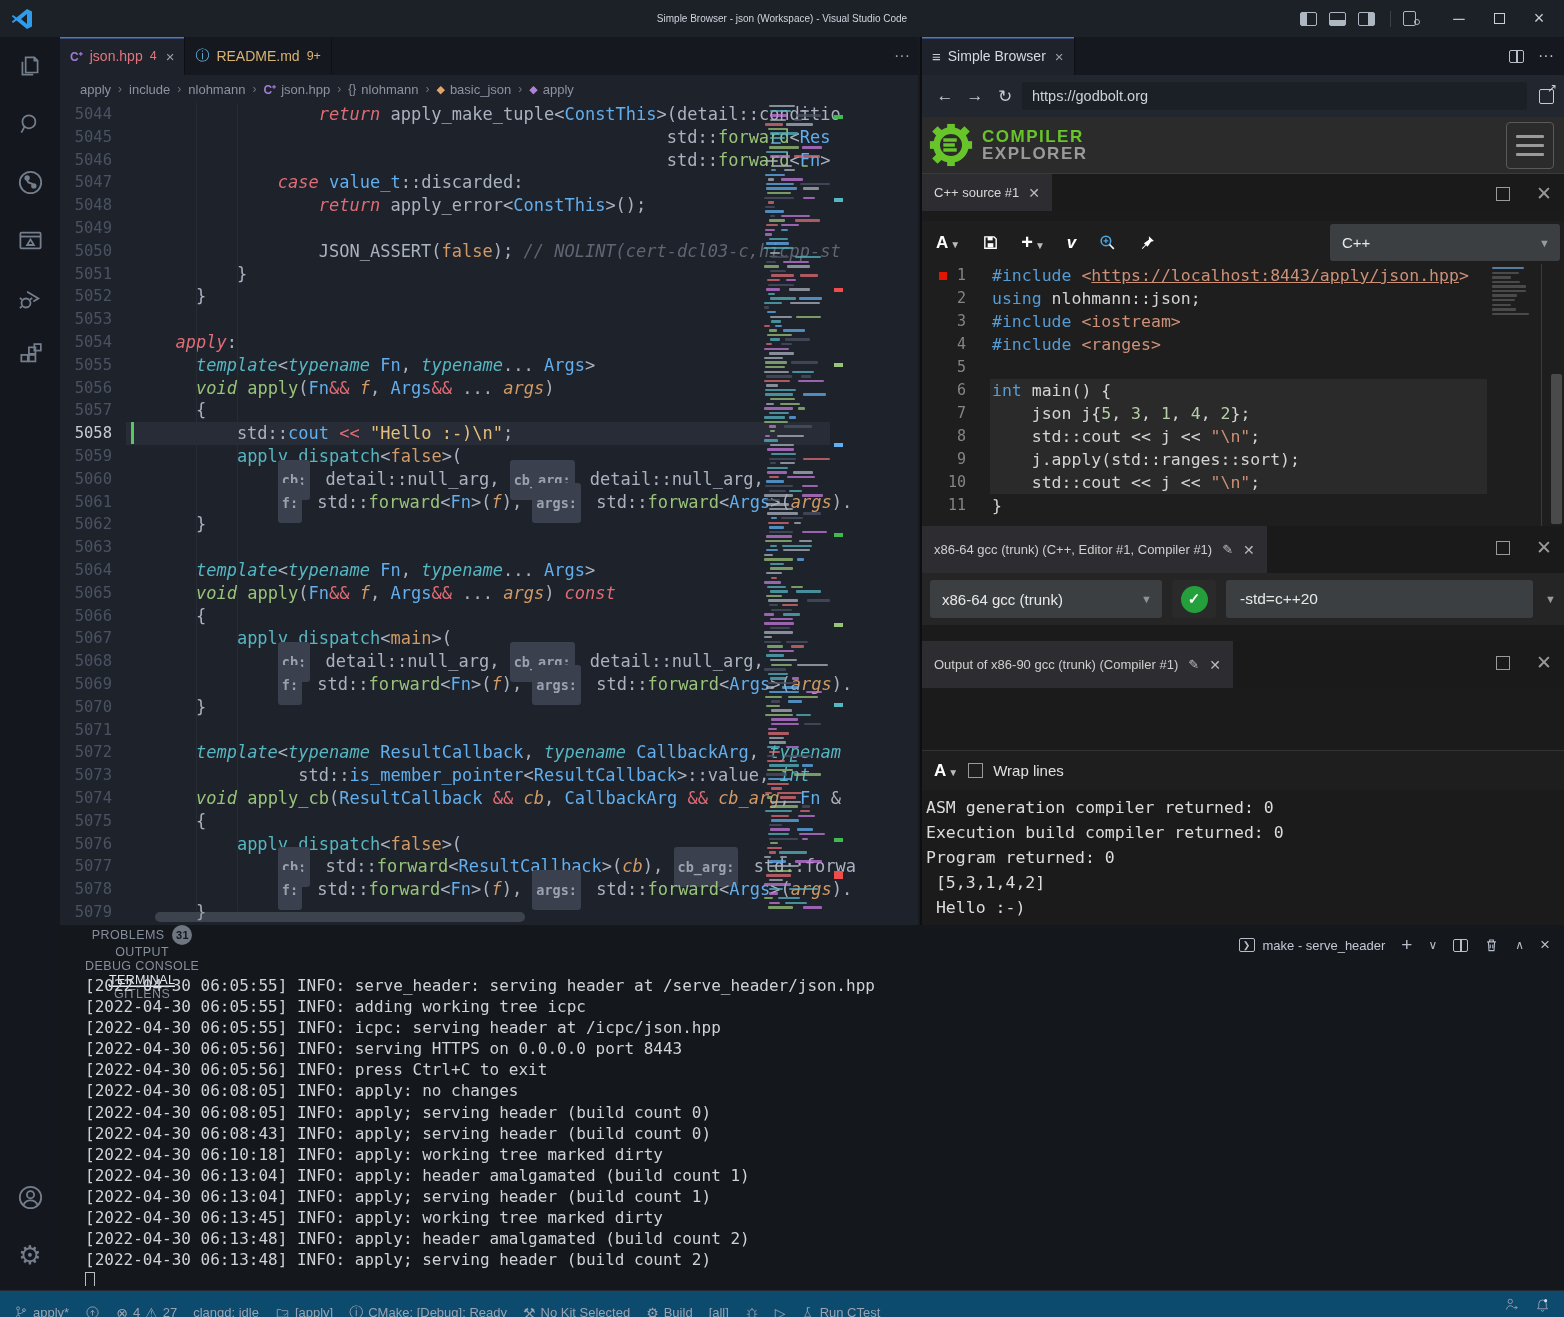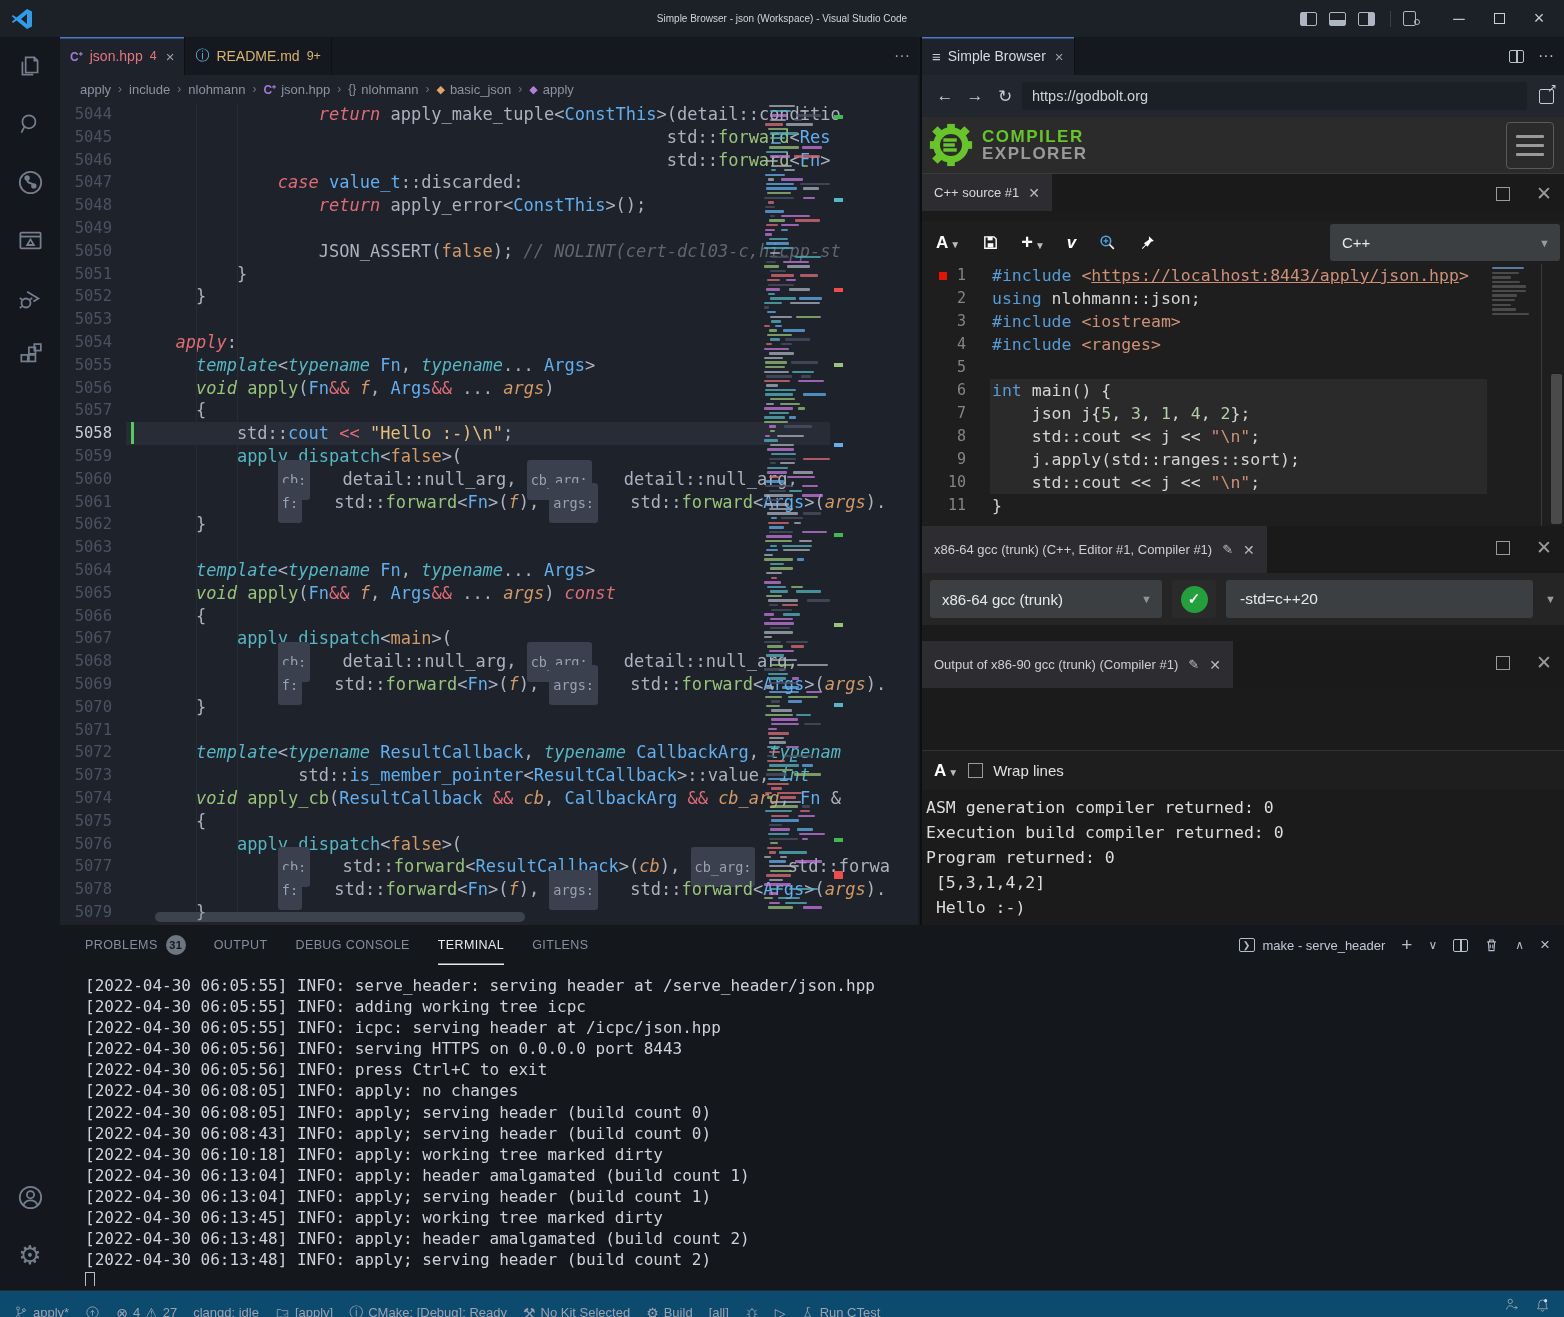--- a/index.html
+++ b/index.html
@@ -55,21 +55,21 @@
   .cl{display:flex;height:22.8px;line-height:22.8px;white-space:pre;font-family:"DejaVu Sans Mono",monospace;font-size:17px;}
   .cl .ln{flex:0 0 52px;text-align:right;color:#4a5262;font-size:15.5px;}
   .cl .lt{padding-left:43px;}
   .cl.cur{background:linear-gradient(to right,transparent 66px,#272c36 66px 770px,transparent 770px);}
   .cl.cur .ln{color:#c6ccd6;}
   #cursor1{position:absolute;left:71px;top:319px;width:2.5px;height:22px;background:#57c961;}
   .tk-w{color:#abb2bf}.tk-k{color:#e06c75;font-style:italic}.tk-t{color:#56b6c2;font-style:italic}
   .tk-ty{color:#61afef}.tk-fn{color:#98c379}.tk-cy{color:#56b6c2}
   .tk-or{color:#d19a66;font-style:italic}.tk-b{color:#d19a66}.tk-o{color:#e06c75}
   .tk-s{color:#e5c07b}.tk-cm{color:#5f6672;font-style:italic}.tk-vd{color:#98c379;font-style:italic}
-  .tk-h{background:#3a404d;color:#9aa1b0;border-radius:3px;padding:12px 4px;margin-right:22px;font-size:13.5px;font-style:normal;}
+  .tk-h{background:#3a404d;color:#9aa1b0;border-radius:3px;padding:12px 4px;margin-right:5px;font-size:13.5px;font-style:normal;font-weight:bold;}
   #minimap1{position:absolute;right:88px;top:2px;width:66px;bottom:12px;overflow:hidden;}
   .mm-row{height:2.4px;margin-bottom:2.2px;display:flex;gap:3px;}
   .mm-bar{height:2.4px;border-radius:1px;opacity:.75;}
   #ruler1{position:absolute;right:72px;top:0;width:14px;bottom:0;}
   .ruler-mark{position:absolute;left:2px;width:9px;height:4px;}
   #hscroll1{position:absolute;left:95px;bottom:3px;width:370px;height:10px;background:rgba(120,128,140,.35);border-radius:5px;}
   .indent-guide{position:absolute;top:0;bottom:14px;width:1px;background:#262b34;}
 
   
   #group2{position:absolute;left:920px;top:37px;width:644px;height:888px;background:#1e1e1e;border-left:2px solid #0c0e12;}
@@ -146,21 +146,21 @@
 
   #output-toolbar{position:absolute;left:0;top:633px;right:0;height:40px;background:#1e1e1e;border-top:1px solid #333;
     display:flex;align-items:center;color:#fff;gap:10px;padding-left:12px;}
   .wrap-box{width:15px;height:15px;border:1.6px solid #9a9a9a;background:transparent;}
   #wrap-label{color:#e0e0e0;font-size:15px;}
   #output-lines{position:absolute;left:0;top:678px;right:0;bottom:0;padding-left:4px;}
   .outl{font-family:"DejaVu Sans Mono",monospace;font-size:16.5px;color:#dcdcdc;line-height:25px;white-space:pre;}
 
   
   #panel{position:absolute;left:60px;top:925px;width:1504px;height:365px;background:#14171c;}
-  #panel-tabs{position:absolute;left:25px;top:0;height:40px;display:flex;align-items:center;gap:28px;}
+  #panel-tabs{position:absolute;left:25px;top:0;height:40px;display:flex;align-items:center;flex-direction:column;}
   .ptab{font-size:12.5px;letter-spacing:.4px;color:#868e9c;display:flex;align-items:center;gap:8px;height:40px;}
   .ptab.active{color:#e7eaef;box-shadow:inset 0 -1.5px 0 #e7eaef;}
   .pbadge{background:#6e7681;color:#14171c;border-radius:50%;width:20px;height:20px;font-size:11px;
     display:flex;align-items:center;justify-content:center;font-weight:bold;}
   #panel-actions{position:absolute;right:14px;top:0;height:40px;display:flex;align-items:center;gap:16px;color:#b6bdc9;font-size:15px;}
   .term-chip{display:flex;align-items:center;gap:8px;font-size:13px;color:#c3c8d2;}
   .term-ic{width:16px;height:14px;border:1.4px solid #b6bdc9;border-radius:2px;font-size:9px;display:flex;
     align-items:center;justify-content:center;color:#b6bdc9;}
   #terminal{position:absolute;left:25px;top:50px;right:10px;bottom:4px;overflow:hidden;}
   .tl{font-family:"DejaVu Sans Mono",monospace;font-size:16px;line-height:21.1px;color:#cfd2d8;white-space:pre;}

